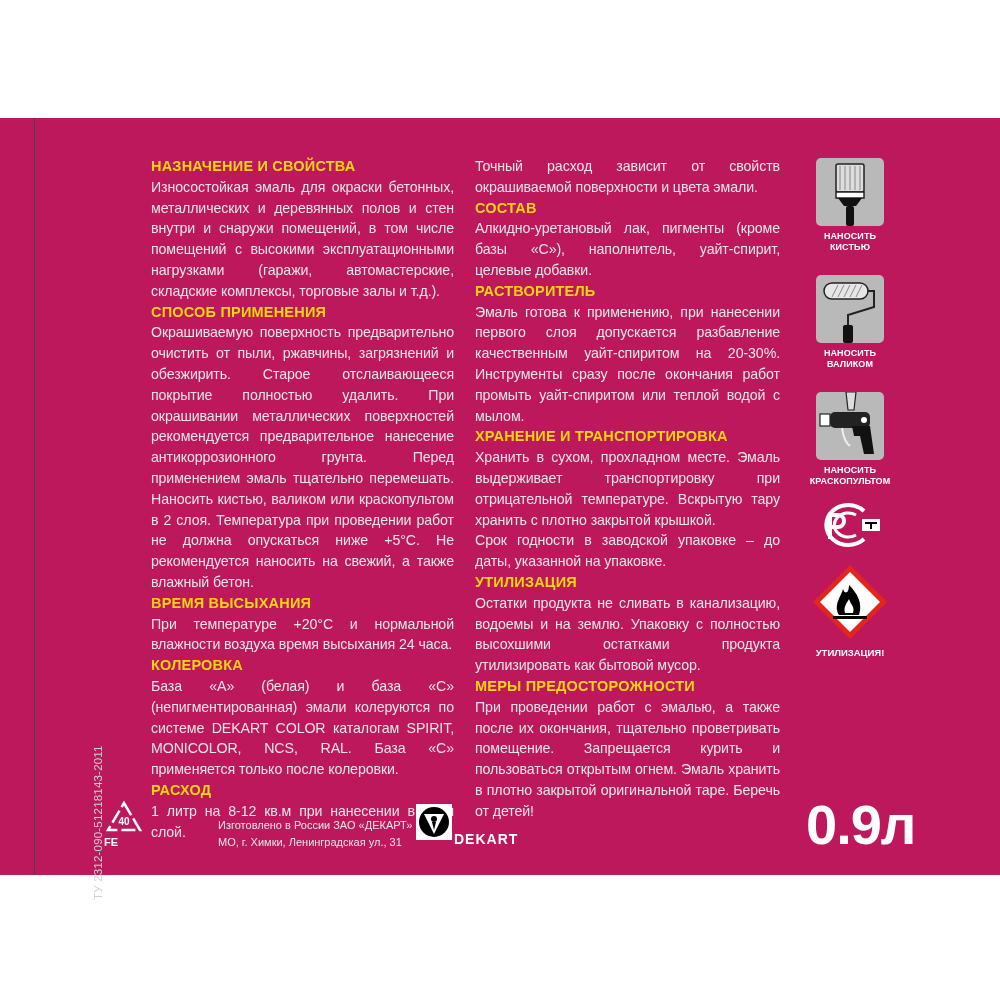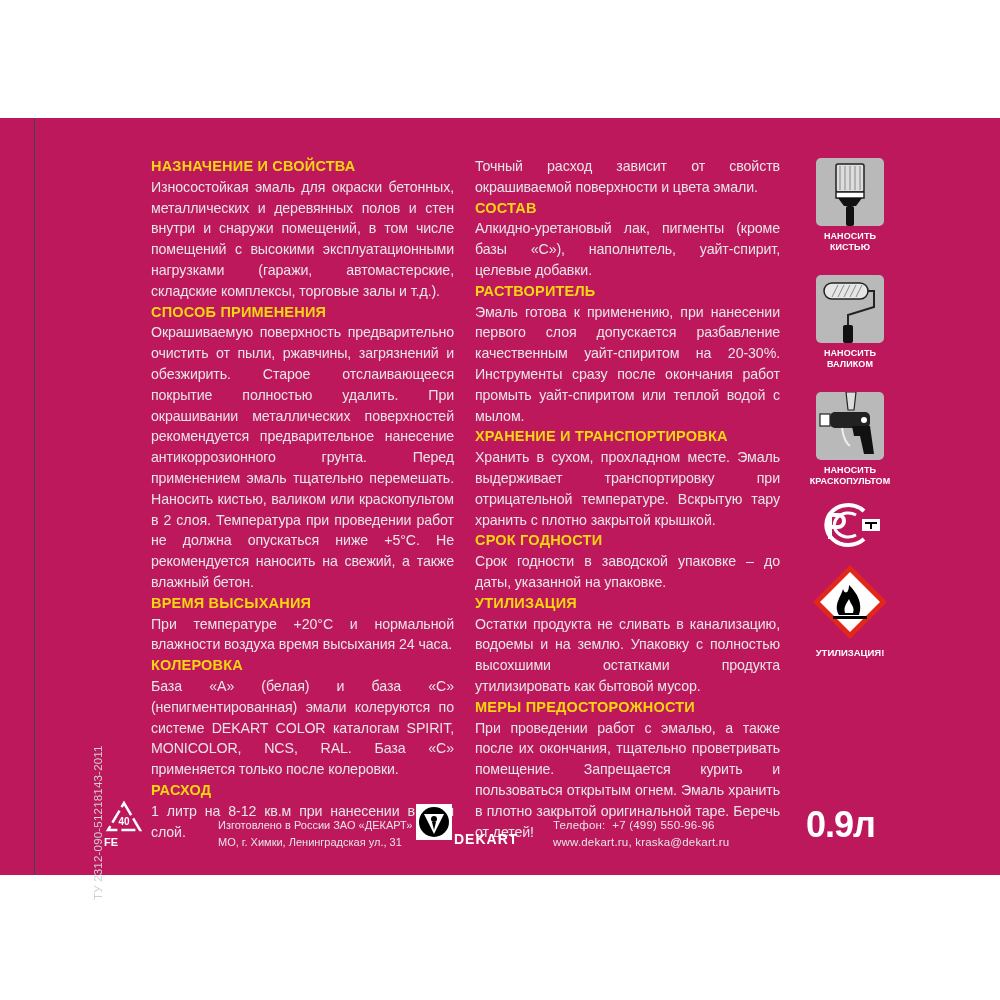--- a/index.html
+++ b/index.html
@@ -25,21 +25,21 @@
   .spec { position:absolute; left:92px; top:592px; width:190px; height:20px; color:#d0d0d0;
           font-size:11.5px; transform-origin:0 0; transform:rotate(-90deg) translate(-190px,0);
           white-space:nowrap; letter-spacing:0.2px; }
   .recycle { position:absolute; left:104px; top:800px; width:40px; height:50px; color:#fff; }
   .addr { position:absolute; left:218px; top:817px; color:#e6e6e6; font-size:11px; line-height:17px; }
   .logo { position:absolute; left:416px; top:804px; }
   .logo-box { width:36px; height:36px; background:#fff; }
   .logo-text { position:absolute; left:38px; top:27px; color:#fff; font-weight:bold; font-size:14px;
                letter-spacing:1px; }
   .contacts { position:absolute; left:553px; top:817px; color:#e6e6e6; font-size:11.5px; line-height:17px; letter-spacing:0.2px; }
-  .volume { position:absolute; left:806px; top:800px; color:#fff; font-weight:bold; font-size:36px; line-height:50px; letter-spacing:-1px; }
+  .volume { position:absolute; left:806px; top:800px; color:#fff; font-weight:bold; font-size:56px; line-height:50px; letter-spacing:-1px; }
 </style>
 </head>
 <body>
 
 <div class="panel">
   <div class="vline"></div>
 
   <div class="col col1">
     <div>
       <div class="h">НАЗНАЧЕНИЕ И СВОЙСТВА</div>
@@ -73,21 +73,20 @@
     </div>
     <div>
       <div class="h">РАСТВОРИТЕЛЬ</div>
       <div class="p">Эмаль готова к применению, при нанесении первого слоя допускается разбавление качественным уайт-спиритом на 20-30%. Инструменты сразу после окончания работ промыть уайт-спиритом или теплой водой с мылом.</div>
     </div>
     <div>
       <div class="h">ХРАНЕНИЕ И ТРАНСПОРТИРОВКА</div>
       <div class="p">Хранить в сухом, прохладном месте. Эмаль выдерживает транспортировку при отрицательной температуре. Вскрытую тару хранить с плотно закрытой крышкой.</div>
     </div>
     <div>
-      <div class="h">СРОК ГОДНОСТИ</div>
       <div class="p">Срок годности в заводской упаковке – до даты, указанной на упаковке.</div>
     </div>
     <div>
       <div class="h">УТИЛИЗАЦИЯ</div>
       <div class="p">Остатки продукта не сливать в канализацию, водоемы и на землю. Упаковку с полностью высохшими остатками продукта утилизировать как бытовой мусор.</div>
     </div>
     <div>
       <div class="h">МЕРЫ ПРЕДОСТОРОЖНОСТИ</div>
       <div class="p">При проведении работ с эмалью, а также после их окончания, тщательно проветривать помещение. Запрещается курить и пользоваться открытым огнем. Эмаль хранить в плотно закрытой оригинальной таре. Беречь от детей!</div>
     </div>
@@ -193,19 +192,15 @@
       <svg width="36" height="36" viewBox="0 0 36 36">
         <circle cx="18" cy="18" r="15" fill="#000"></circle>
         <path d="M8 10 L28 10 L18 30 Z" fill="#fff"></path>
         <circle cx="18" cy="15" r="3" fill="#000"></circle>
         <path d="M16 18 L20 18 L18 26 Z" fill="#000"></path>
       </svg>
     </div>
     <div class="logo-text">DEKART</div>
   </div>
 
-  <div class="contacts" style="top:699px">
-    <div style="white-space:pre">Телефон:  +7 (499) 550-96-96</div>
-    <div>www.dekart.ru, kraska@dekart.ru</div>
-  </div>
 
   <div class="volume" style="top:682px">0.9л</div>
 </div>
 
 </body></html>

